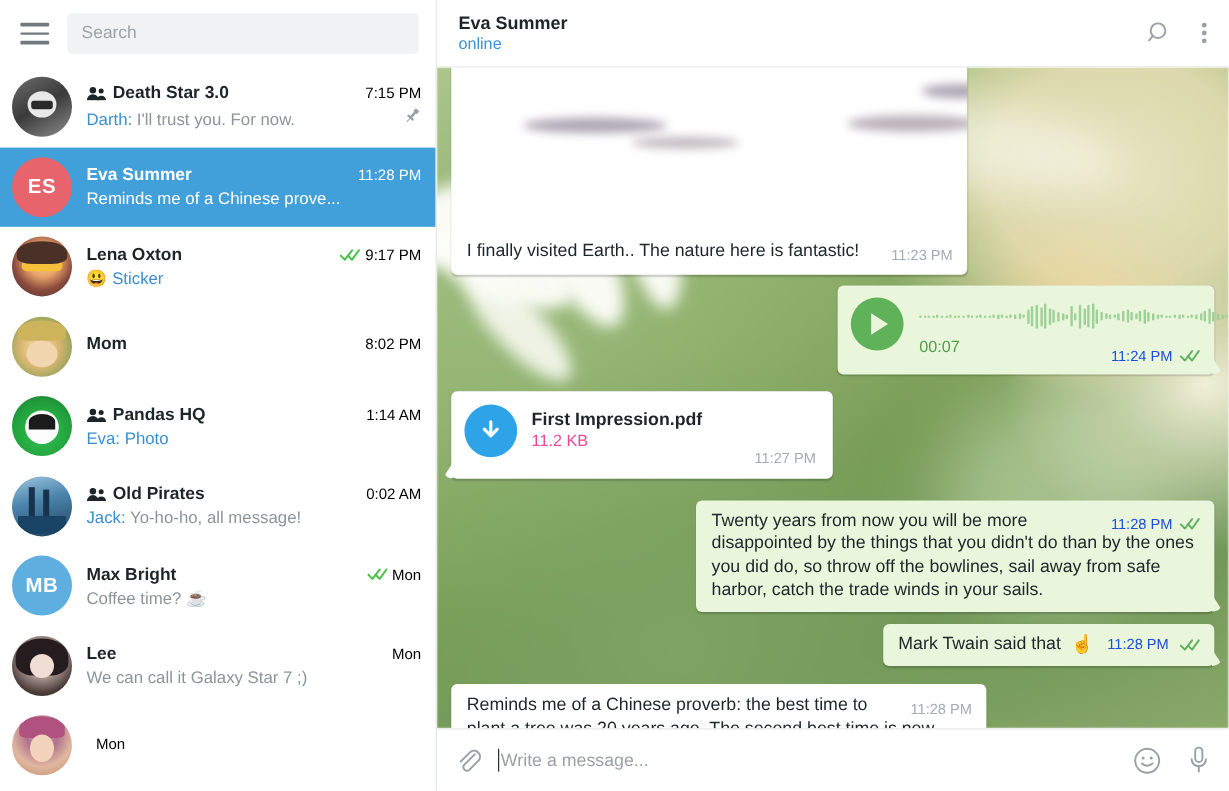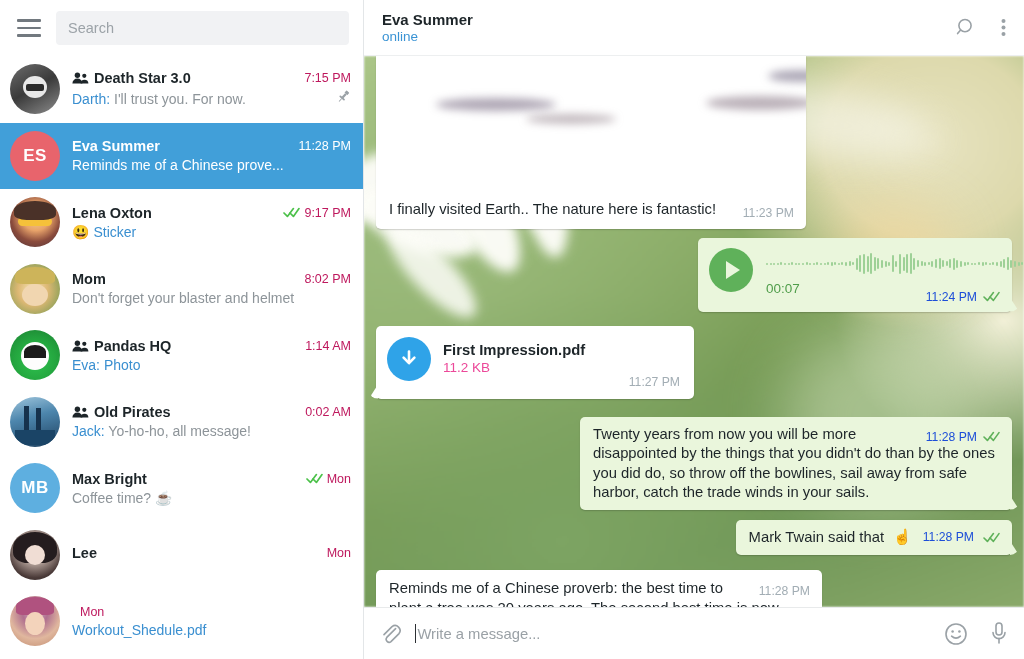--- a/index.html
+++ b/index.html
@@ -48,21 +48,21 @@
   }
   .chat-body { flex: 1; min-width: 0; }
   .chat-line1 { display: flex; align-items: center; margin-bottom: 3px; }
   .grp-icon { flex: 0 0 17px; margin-right: 5px; display: flex; align-items: center; }
   .chat-name {
     font-size: 14.5px; font-weight: bold; color: #1d2529;
     white-space: nowrap; overflow: hidden; text-overflow: ellipsis; flex: 1;
   }
   .active .chat-name { color: #fff; }
   .chat-meta { display: flex; align-items: center; gap: 4px; margin-left: 8px; flex: 0 0 auto; }
-  .chat-time { font-size: 12.5px; color: #be185d; white-space: nowrap; }
+  .chat-time { font-size: 12.5px; color: #000000; white-space: nowrap; }
   .active .chat-time { color: #fff; }
   .chat-line2 { display: flex; align-items: center; }
   .chat-prev {
     font-size: 14px; color: #8d9499; white-space: nowrap;
     overflow: hidden; text-overflow: ellipsis; flex: 1;
   }
   .active .chat-prev { color: #fff; }
   .chat-prev .sender { color: #3a8fd0; }
   .chat-prev .media { color: #3a8fd0; }
   .pin-icon { flex: 0 0 auto; margin-left: 8px; }
@@ -312,23 +312,20 @@
             <div style="position:absolute;left:10%;top:6%;width:80%;height:34%;border-radius:50% 50% 20% 20%;background:#cdb45a;"></div>
             <div style="position:absolute;left:24%;top:40%;width:52%;height:44%;border-radius:50%;background:#f1d6b0;"></div>
           </div>
           <div class="chat-body">
             <div class="chat-line1">
               <span class="chat-name">Mom</span>
               <span class="chat-meta">
                 <span class="chat-time">8:02 PM</span>
               </span>
             </div>
-            <div class="chat-line2">
-              <span class="chat-prev"><span class="">Don't forget your blaster and helmet</span></span>
-            </div>
           </div>
         </div>
         <div class="chat-row">
           <div class="avatar" style="background:radial-gradient(circle at 50% 62%,#2fc24f 0%,#24a63f 52%,#1b7f32 100%);">
             <div style="position:absolute;left:22%;top:24%;width:56%;height:56%;border-radius:50%;background:#fdfdfd;"></div>
             <div style="position:absolute;left:28%;top:30%;width:44%;height:26%;border-radius:50% 50% 0 0;background:#1b1b1b;"></div>
           </div>
           <div class="chat-body">
             <div class="chat-line1">
               <span class="grp-icon">
@@ -402,35 +399,35 @@
             <div style="position:absolute;left:6%;top:4%;width:88%;height:62%;border-radius:50% 50% 34% 34%;background:#241c1e;"></div>
             <div style="position:absolute;left:30%;top:30%;width:40%;height:40%;border-radius:50%;background:#f0ddd4;"></div>
           </div>
           <div class="chat-body">
             <div class="chat-line1">
               <span class="chat-name">Lee</span>
               <span class="chat-meta">
                 <span class="chat-time">Mon</span>
               </span>
             </div>
+            <div class="chat-line2">
+              <span class="chat-prev"><span class="">We can call it Galaxy Star 7 ;)</span></span>
+            </div>
           </div>
         </div>
         <div class="chat-row">
           <div class="avatar" style="background:radial-gradient(circle at 50% 34%,#d9b2c8 0%,#b0708f 30%,#e0b79e 62%,#c08a6c 100%);">
             <div style="position:absolute;left:12%;top:2%;width:76%;height:36%;border-radius:50% 50% 18% 18%;background:#b0527f;"></div>
             <div style="position:absolute;left:30%;top:32%;width:40%;height:46%;border-radius:50%;background:#f3d3bb;"></div>
           </div>
           <div class="chat-body">
             <div class="chat-line1">
               <span class="chat-meta">
                 <span class="chat-time">Mon</span>
               </span>
-            </div>
-            <div class="chat-line2">
-              <span class="chat-prev"><span class="media">Workout_Shedule.pdf</span></span>
             </div>
           </div>
         </div>
       </div>
   </div>
 
   <div class="chat-pane">
 
     <div class="chat-header">
       <div class="ch-titles">

